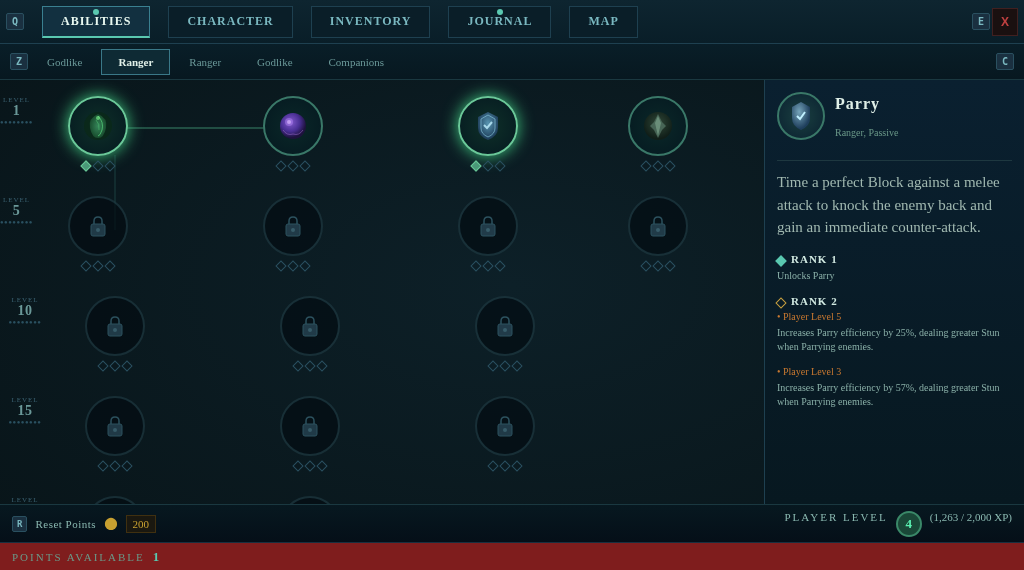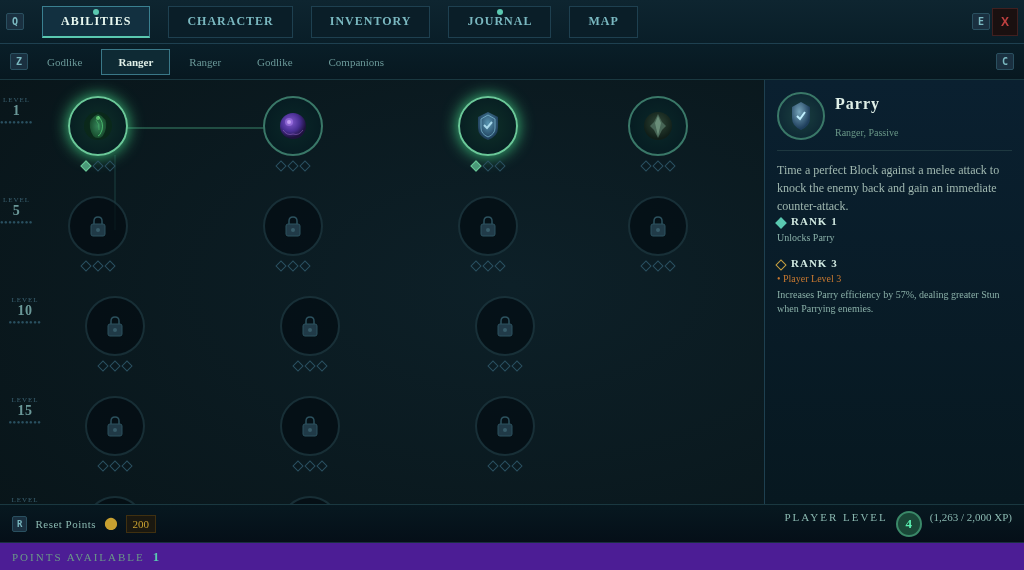--- a/index.html
+++ b/index.html
@@ -277,21 +277,21 @@
       padding: 12px;
       overflow-y: auto;
       flex-shrink: 0;
     }
 
     .detail-header {
       display: flex;
       align-items: center;
       gap: 10px;
       margin-bottom: 10px;
-      padding-bottom: 10px;
+      padding-bottom: 20px;
       border-bottom: 1px solid #1e3840;
     }
 
     .detail-icon {
       width: 48px;
       height: 48px;
       border-radius: 50%;
       border: 2px solid #3a7868;
       background: radial-gradient(circle, #1a4040 0%, #0a2030 100%);
       display: flex;
@@ -311,23 +311,24 @@
       letter-spacing: 1px;
     }
 
     .detail-subtitle {
       font-size: 10px;
       color: #6a9888;
       margin-top: 14px;
     }
 
     .detail-desc {
-      font-size: 12px;
+      font-size: 15px;
       color: #a0b8b0;
       line-height: 1.5;
+      margin-bottom: 14px;
     }
 
     .rank-block {
       margin-bottom: 12px;
     }
 
     .rank-header {
       display: flex;
       align-items: flex-end;
       gap: 6px;
@@ -438,21 +439,21 @@
     }
 
     .xp-text {
       font-size: 11px;
       color: #8ab8b0;
     }
 
     
     .points-bar {
       height: 28px;
-      background: #4c1d95;
+      background: #7f1d1d;
       border-top: 1px solid #1a3040;
       display: flex;
       align-items: center;
       padding: 0 12px;
       gap: 8px;
     }
 
     .points-label {
       font-size: 11px;
       color: #6a9888;
@@ -941,26 +942,32 @@
       <div class="detail-desc">Time a perfect Block against a melee attack to knock the enemy back and gain an immediate counter-attack.</div>
 
       <div class="rank-block">
         <div class="rank-header">
           <div class="rank-diamond"></div>
           <span class="rank-label">RANK 1</span>
         </div>
         <div class="rank-desc">Unlocks Parry</div>
       </div>
 
-
       <div class="rank-block">
         <div class="rank-header">
           <div class="rank-diamond locked"></div>
-          <span class="rank-label">RANK 3</span>
-        </div>
+          <span class="rank-label">RANK 2</span>
+        </div>
+        <div class="rank-req">
+          <span style="color:#c87830;">• </span><span>Player Level 5</span>
+        </div>
+        <div class="rank-desc">Increases Parry efficiency by 25%, dealing greater Stun when Parrying enemies.</div>
+      </div>
+
+      <div class="rank-block">
         <div class="rank-req">
           <span style="color:#c87830;">• </span><span>Player Level 3</span>
         </div>
         <div class="rank-desc">Increases Parry efficiency by 57%, dealing greater Stun when Parrying enemies.</div>
       </div>
 
     </div>
   </div>
 
   <div class="bottom-bar">

